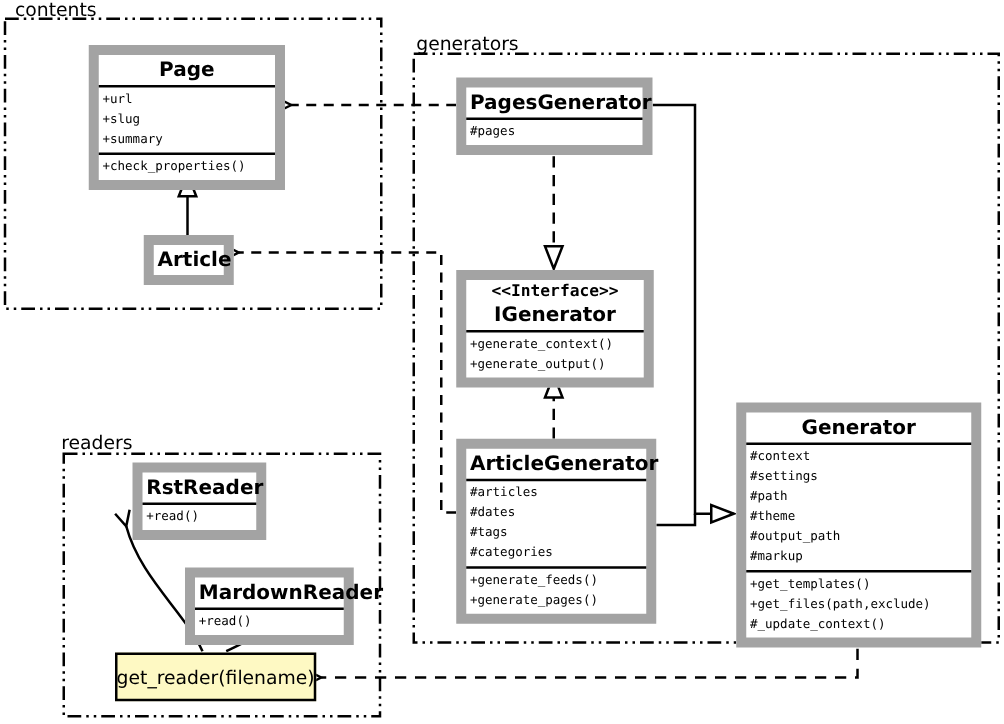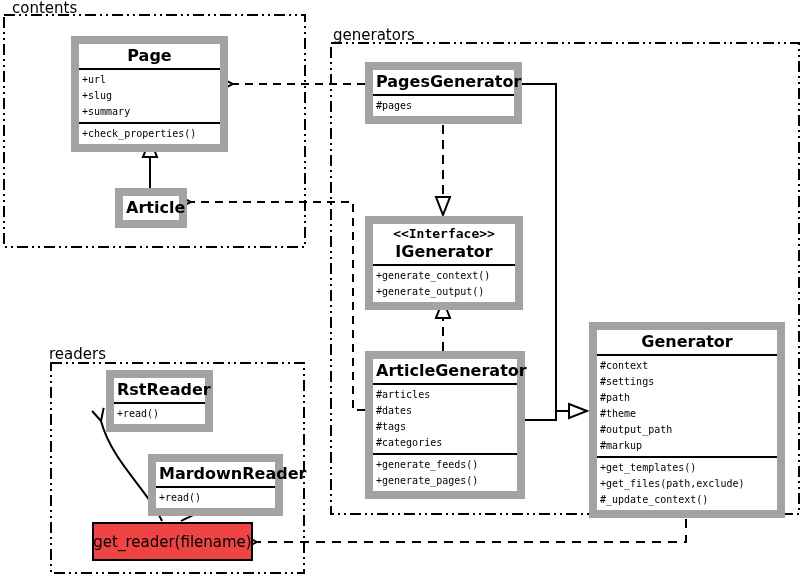--- a/index.html
+++ b/index.html
@@ -24,21 +24,21 @@
     font-family:"DejaVu Sans Mono",monospace;font-weight:bold;
     font-size:13px;line-height:16px;
   }
   .uml-section{
     border-top:2px solid #000;padding:2px 3px;
     font-family:"DejaVu Sans Mono",monospace;font-size:10px;line-height:16px;
     white-space:nowrap;text-align:left;
   }
   .uml-line{white-space:nowrap;}
   .plain-box{
-    position:absolute;border:2px solid #000;background:#ef4444;
+    position:absolute;border:2px solid #000;background:#fef9c3;
     box-sizing:border-box;display:flex;align-items:center;justify-content:center;
     font-size:15px;white-space:nowrap;
   }
 </style>
 </head>
 <body>
 
 <div id="canvas">
 
   <svg id="edge-layer" width="803" height="579" viewBox="0 0 803 579">

